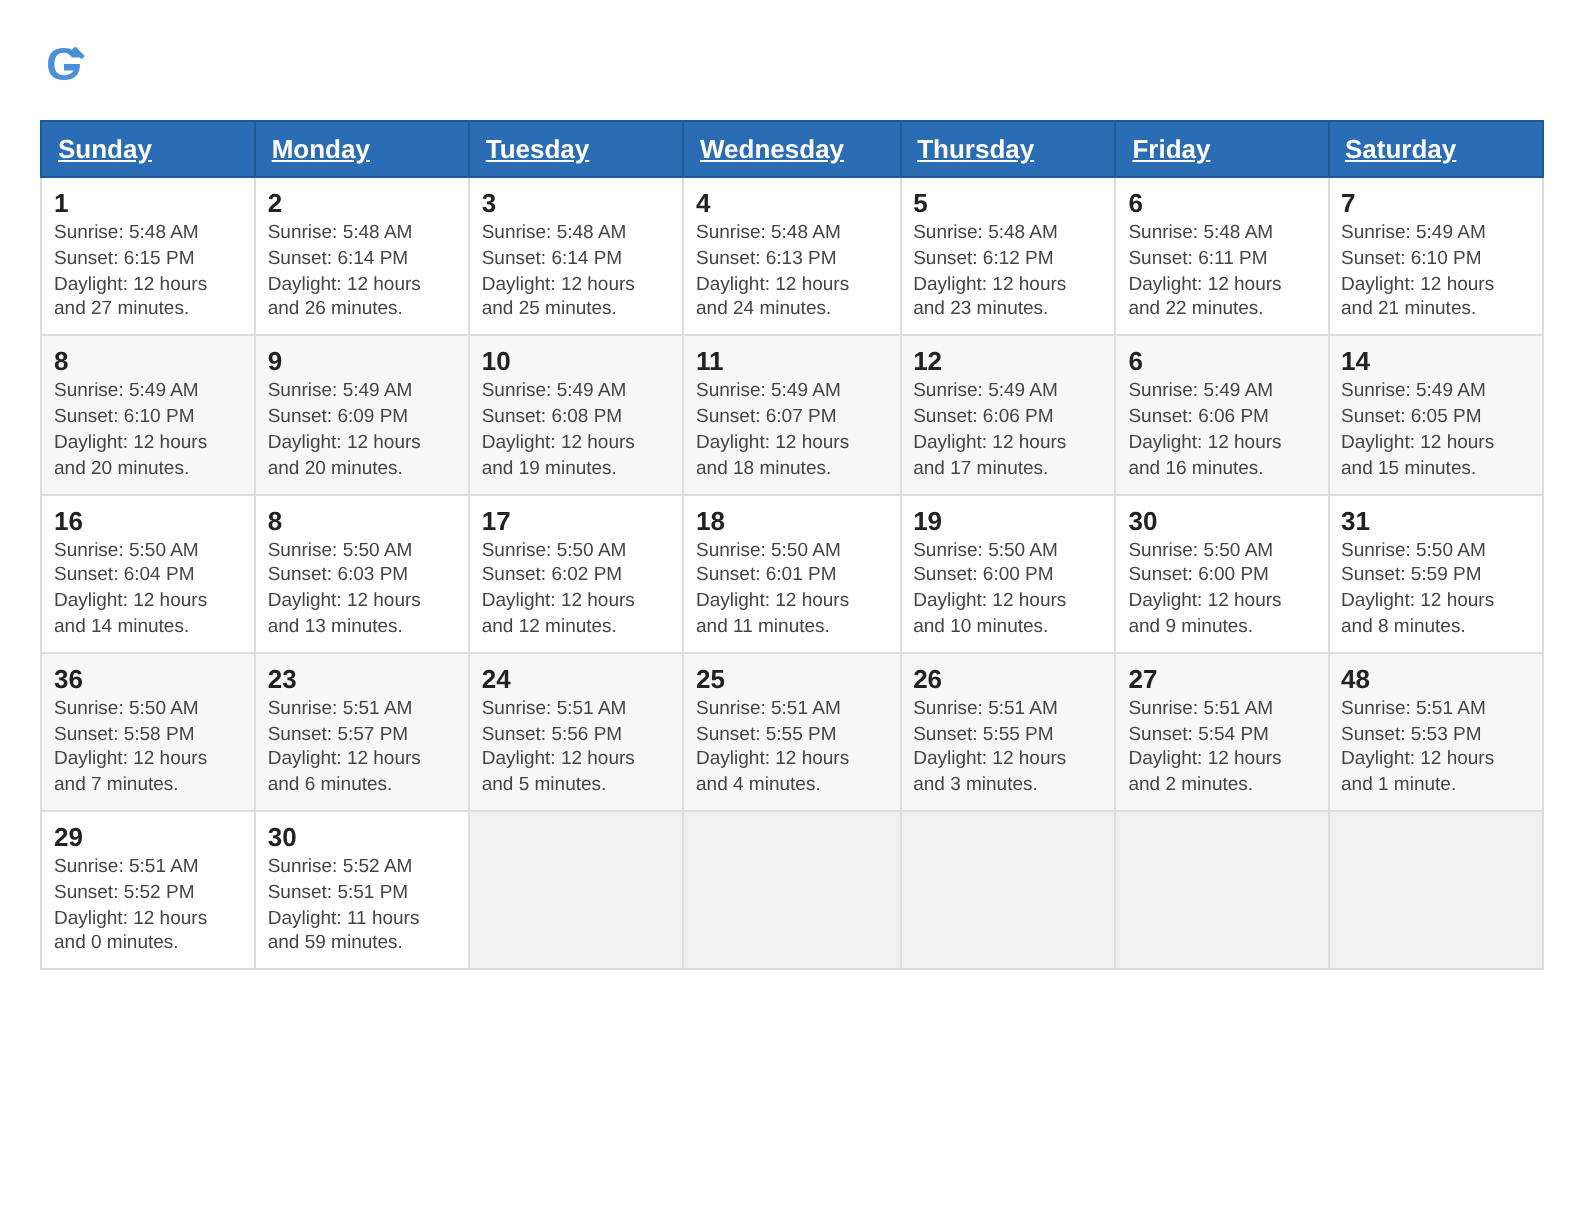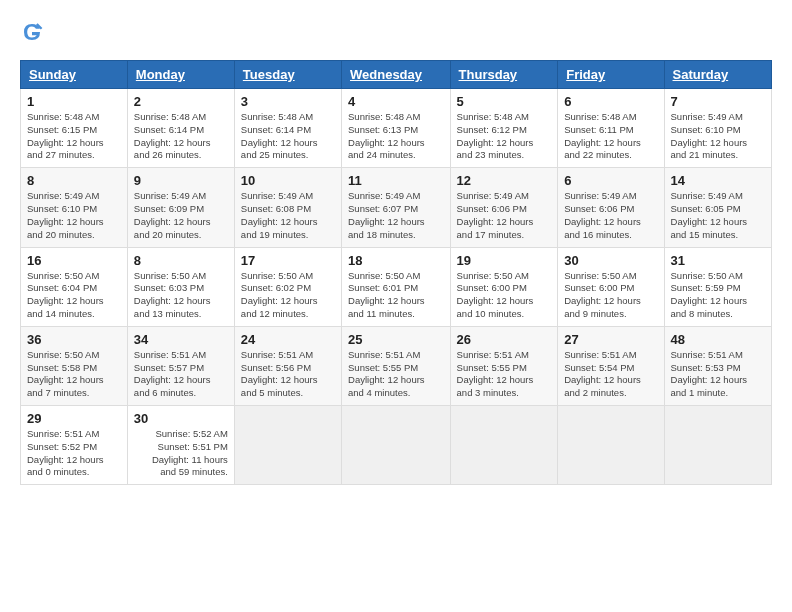--- a/index.html
+++ b/index.html
@@ -278,21 +278,21 @@
       </tr>
       <tr>
         <td>
           <span class="day-num">36</span>
           <div class="day-info" style="white-space: pre-line;">Sunrise: 5:50 AM
 Sunset: 5:58 PM
 Daylight: 12 hours
 and 7 minutes.</div>
         </td>
         <td>
-          <span class="day-num">34</span>
+          <span class="day-num">23</span>
           <div class="day-info" style="white-space: pre-line;">Sunrise: 5:51 AM
 Sunset: 5:57 PM
 Daylight: 12 hours
 and 6 minutes.</div>
         </td>
         <td>
           <span class="day-num">24</span>
           <div class="day-info" style="white-space: pre-line;">Sunrise: 5:51 AM
 Sunset: 5:56 PM
 Daylight: 12 hours
@@ -330,21 +330,21 @@
       <tr>
         <td>
           <span class="day-num">29</span>
           <div class="day-info" style="white-space: pre-line;">Sunrise: 5:51 AM
 Sunset: 5:52 PM
 Daylight: 12 hours
 and 0 minutes.</div>
         </td>
         <td>
           <span class="day-num">30</span>
-          <div class="day-info" style="white-space: pre-line; text-align: right;">Sunrise: 5:52 AM
+          <div class="day-info" style="white-space: pre-line;">Sunrise: 5:52 AM
 Sunset: 5:51 PM
 Daylight: 11 hours
 and 59 minutes.</div>
         </td>
         <td class="empty-cell"></td>
         <td class="empty-cell"></td>
         <td class="empty-cell"></td>
         <td class="empty-cell"></td>
         <td class="empty-cell"></td>
       </tr>

